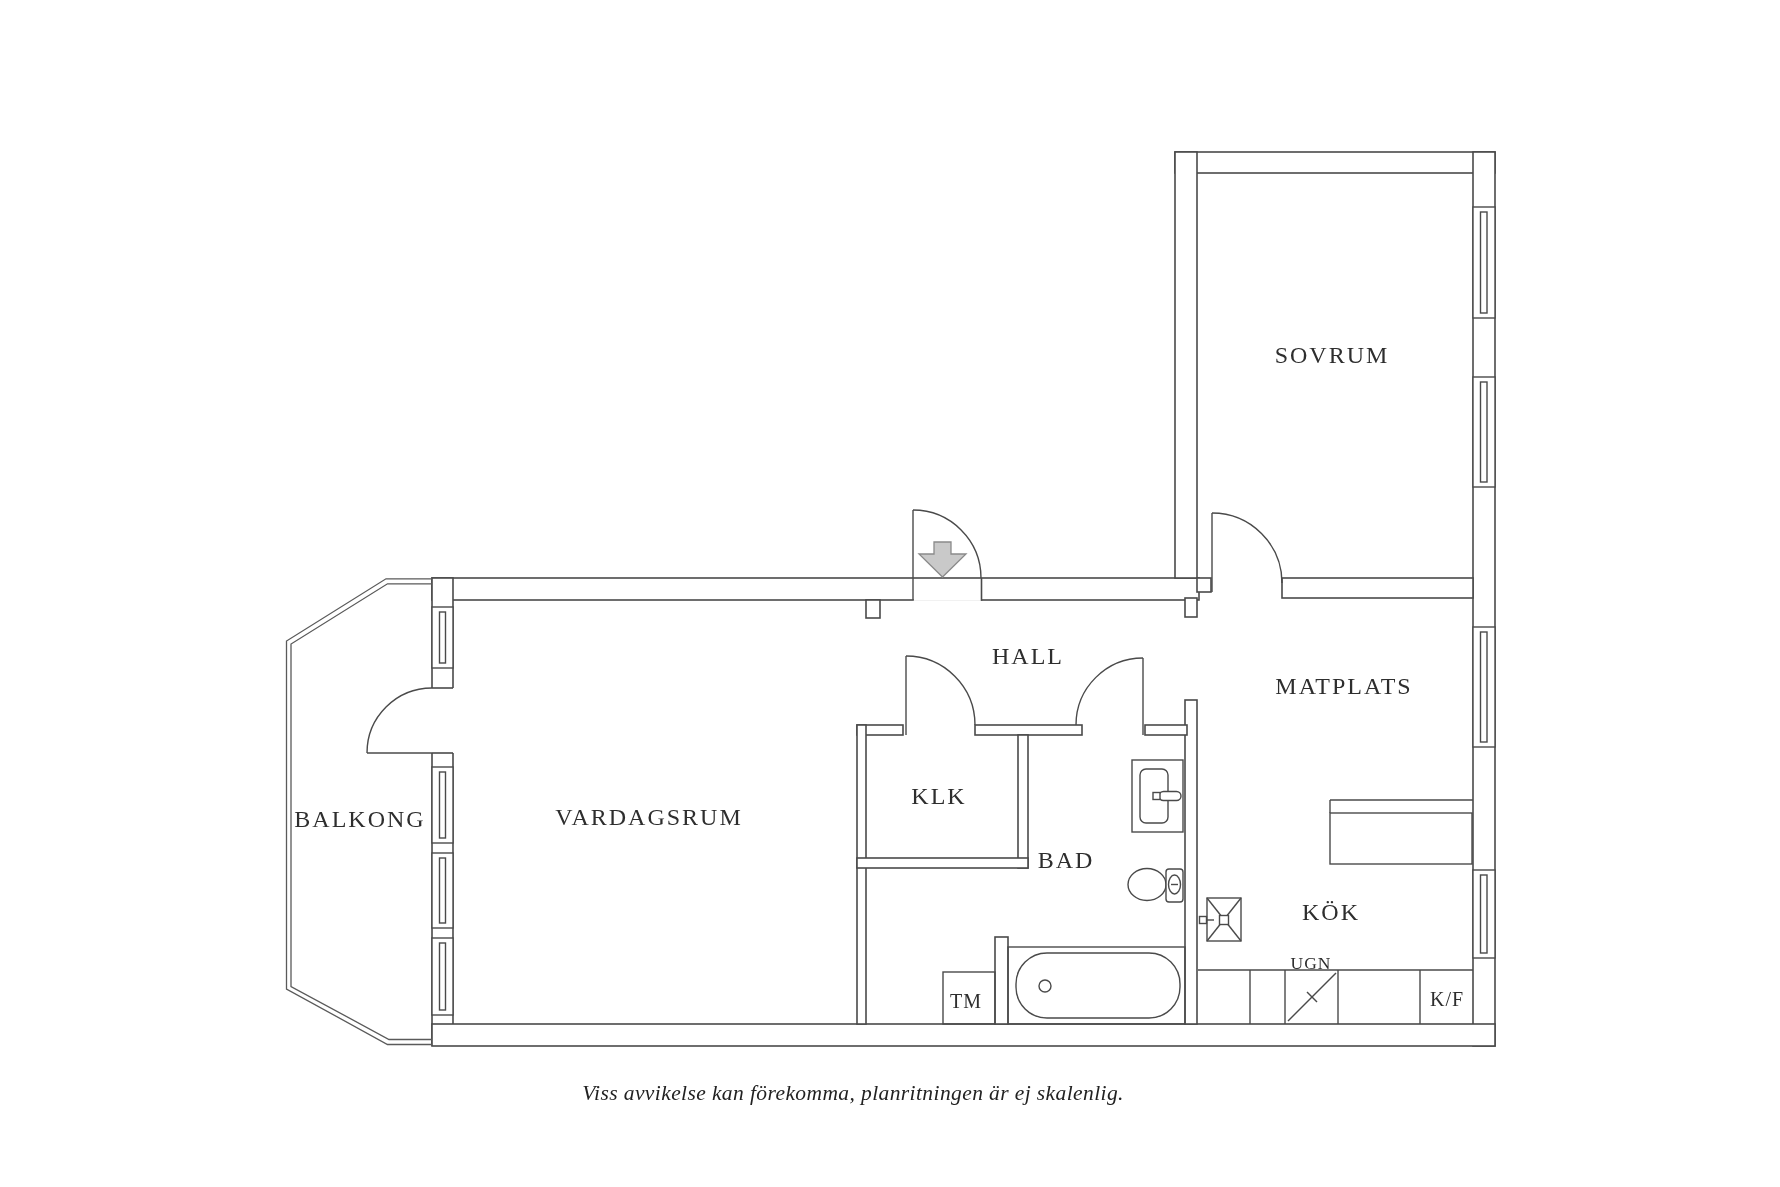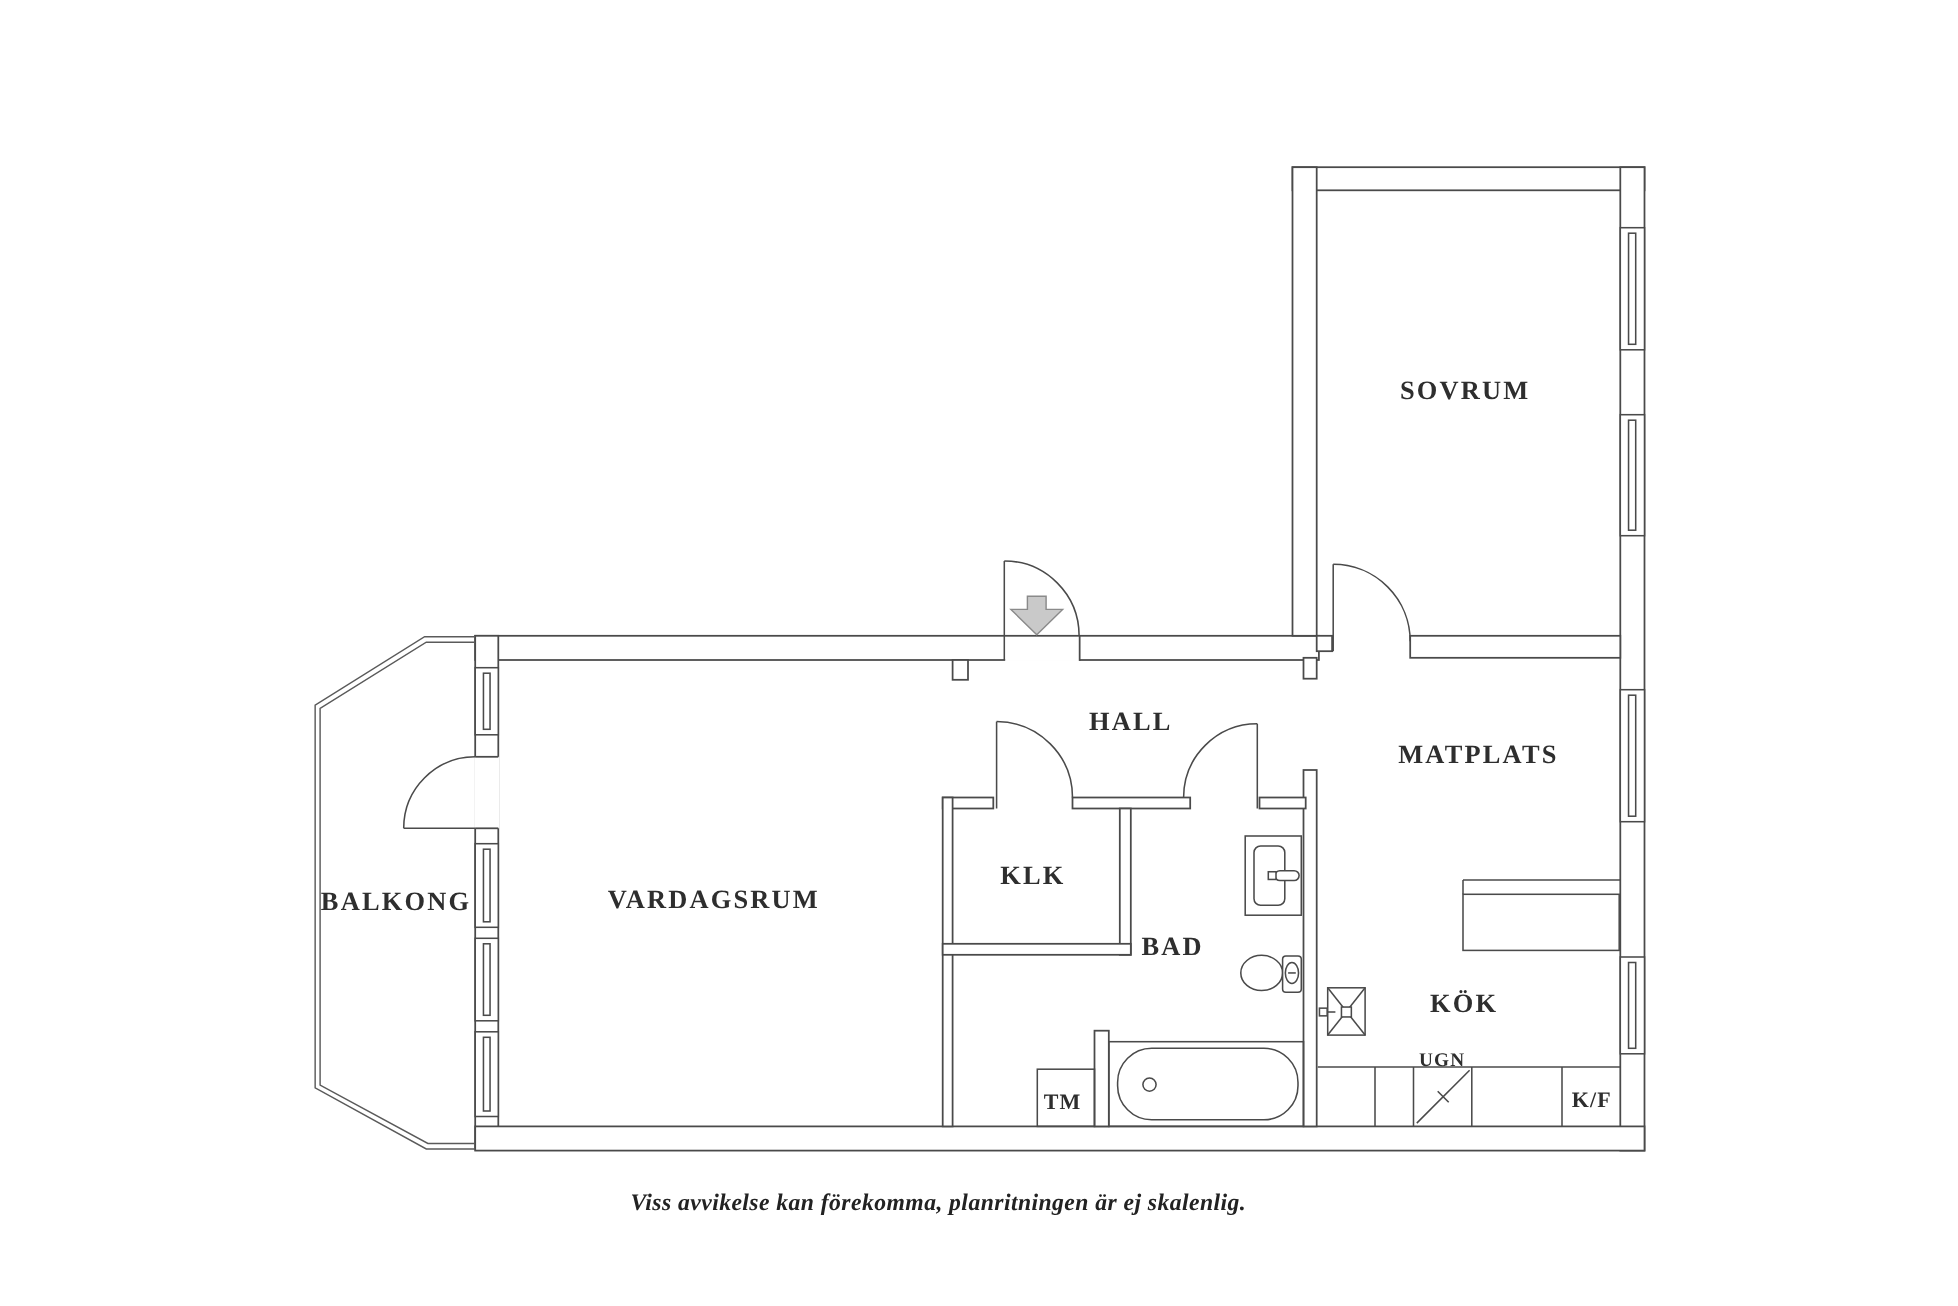--- a/index.html
+++ b/index.html
@@ -1,16 +1,16 @@
 <!DOCTYPE html>
 <html><head>
 <meta charset="utf-8">
 <style>
   html,body{margin:0;padding:0;background:#ffffff;}
-  .page{position:relative;width:1780px;height:1187px;background:#ffffff;overflow:hidden;font-weight:bold;}
+  .page{position:relative;width:1780px;height:1187px;background:#ffffff;overflow:hidden;}
   svg{display:block;}
   .wall{fill:#ffffff;stroke:#4a4a4a;stroke-width:1.6;}
   .erase{fill:#ffffff;stroke:none;}
   .ln{stroke:#4a4a4a;stroke-width:1.6;fill:none;}
   .thin{stroke:#4a4a4a;stroke-width:1.4;fill:none;}
   .fixt{fill:#ffffff;stroke:#4a4a4a;stroke-width:1.4;}
   .bal{stroke:#5a5a5a;stroke-width:1.3;fill:none;}
   .room-label{font-family:"Liberation Serif",serif;font-size:24px;letter-spacing:2px;fill:#2e2e2e;text-anchor:middle;}
   .small-label{font-family:"Liberation Serif",serif;font-size:20px;letter-spacing:1px;fill:#2e2e2e;text-anchor:middle;}
   .tiny-label{font-family:"Liberation Serif",serif;font-size:17.5px;letter-spacing:1px;fill:#2e2e2e;text-anchor:middle;}

